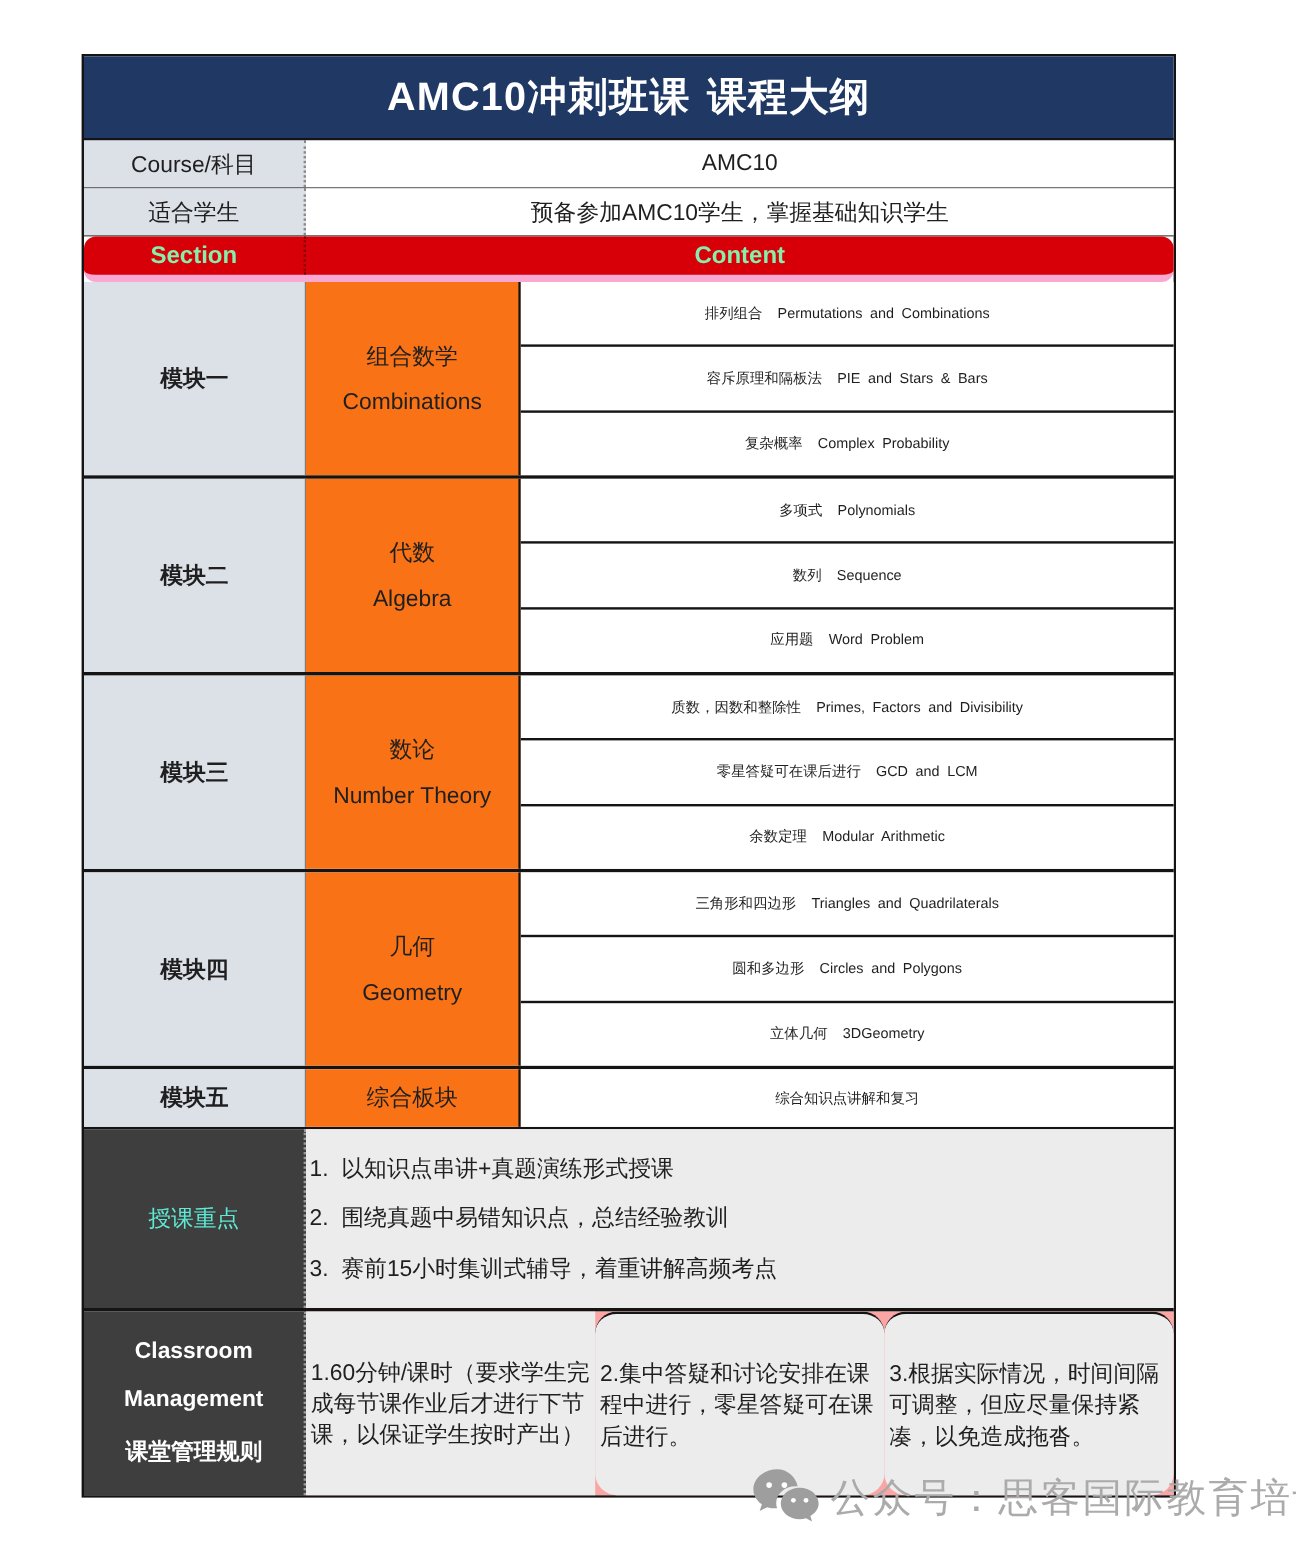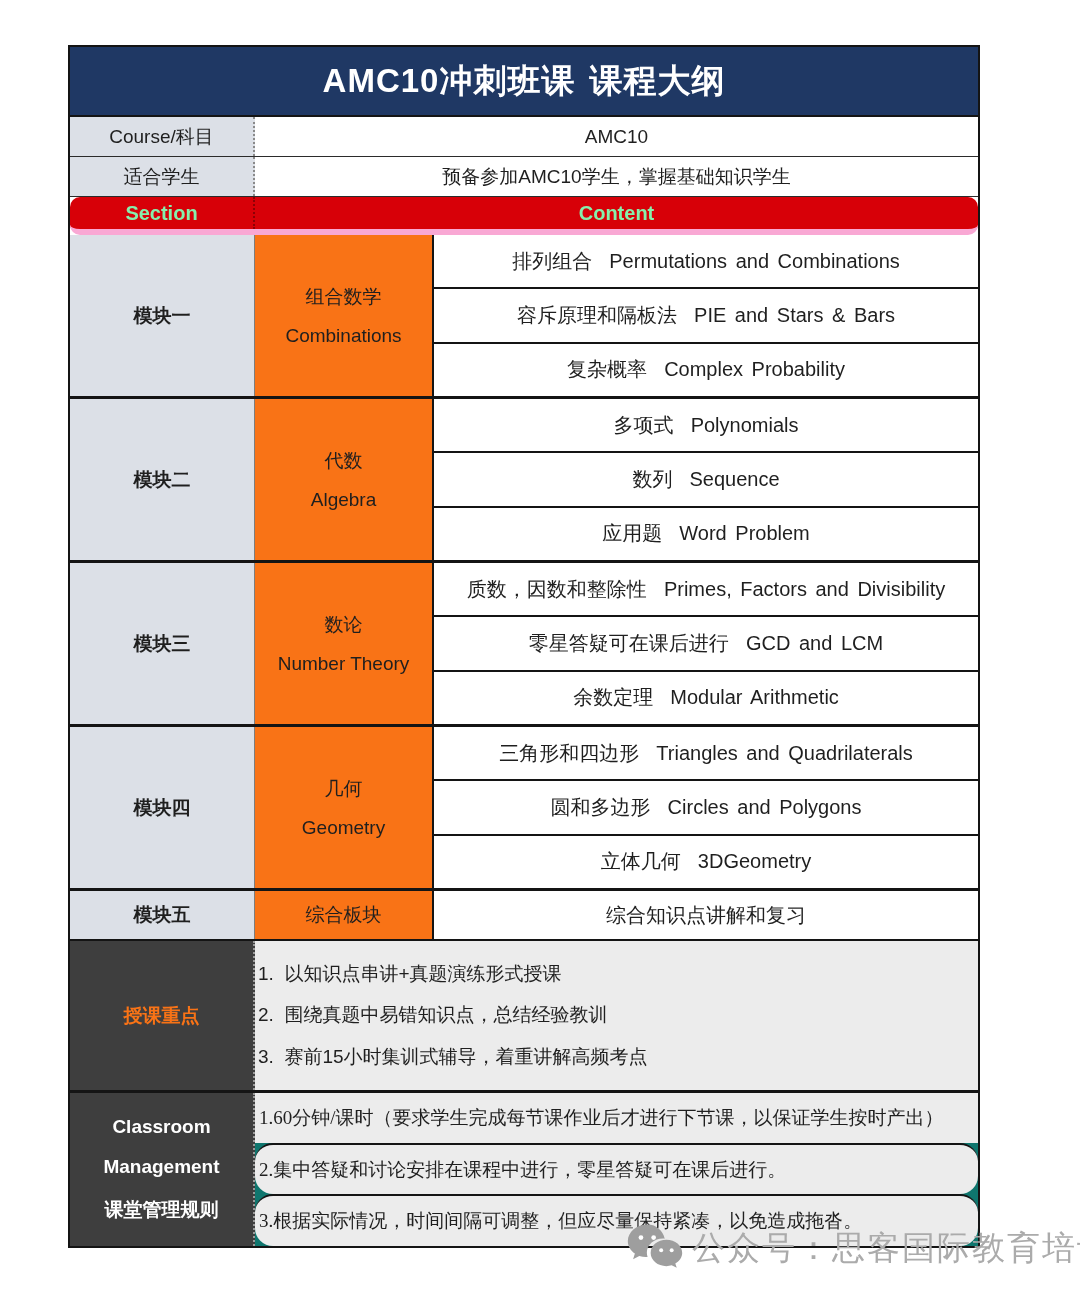--- a/index.html
+++ b/index.html
@@ -42,41 +42,41 @@
     border-right:1px solid #7d7d7d;
   }
   .mod-topic {
     background:#f97316; font-size:19px;
     display:flex; flex-direction:column; align-items:center; justify-content:center; gap:15px;
     border-right:2px solid #141414; text-align:center;
   }
   .mod-items { display:flex; flex-direction:column; background:#fff; }
   .mod-item {
     flex:1; display:flex; align-items:center; justify-content:center;
-    font-size:20px; white-space:pre-wrap; word-spacing:3px; text-align:center;
+    font-size:12px; white-space:pre-wrap; word-spacing:3px; text-align:center;
   }
   .mod-item + .mod-item { border-top:2px solid #141414; }
   .focus-section { display:grid; grid-template-columns:185px 1fr; height:152px; border-bottom:3px solid #141414; }
   .dark-label {
-    background:#3E3E3E; color:#f97316; font-weight:bold; font-size:19px;
+    background:#3E3E3E; color:#5eead4; font-weight:normal; font-size:19px;
     display:flex; align-items:center; justify-content:center;
     border-right:2px dotted #9a9a9a; text-align:center;
   }
   .focus-items {
     background:#ECECEC; display:flex; flex-direction:column; justify-content:space-around;
     padding:12px 6px 12px 3px; font-size:19px;
   }
   .focus-item { white-space:pre-wrap; }
   .classroom-section { display:grid; grid-template-columns:185px 1fr; height:153px; }
   .class-label {
     background:#3E3E3E; color:#ffffff; font-weight:bold; font-size:19px;
     display:flex; flex-direction:column; align-items:center; justify-content:space-around;
     padding:14px 0; border-right:2px dotted #9a9a9a; text-align:center;
   }
-  .class-items { display:flex; flex-direction:column; background:#0f766e;font-family:Liberation Serif, serif; }
+  .class-items { display:flex; flex-direction:row; background:#fca5a5; }
   .class-item { flex:1; display:flex; align-items:center; font-size:19px; padding-left:4px; background:#ECECEC; }
   .class-item + .class-item { border-top:2px solid #141414;border-radius:18px; }
   .watermark {
     position:absolute; left:626px; top:1222px; z-index:5;
     display:flex; align-items:center; gap:8px;
     color:#ABABAB; font-size:33px; letter-spacing:2px; white-space:nowrap;
   }
   .wm-icon { width:58px; height:52px; flex:0 0 auto; }
 </style>
 </head>

